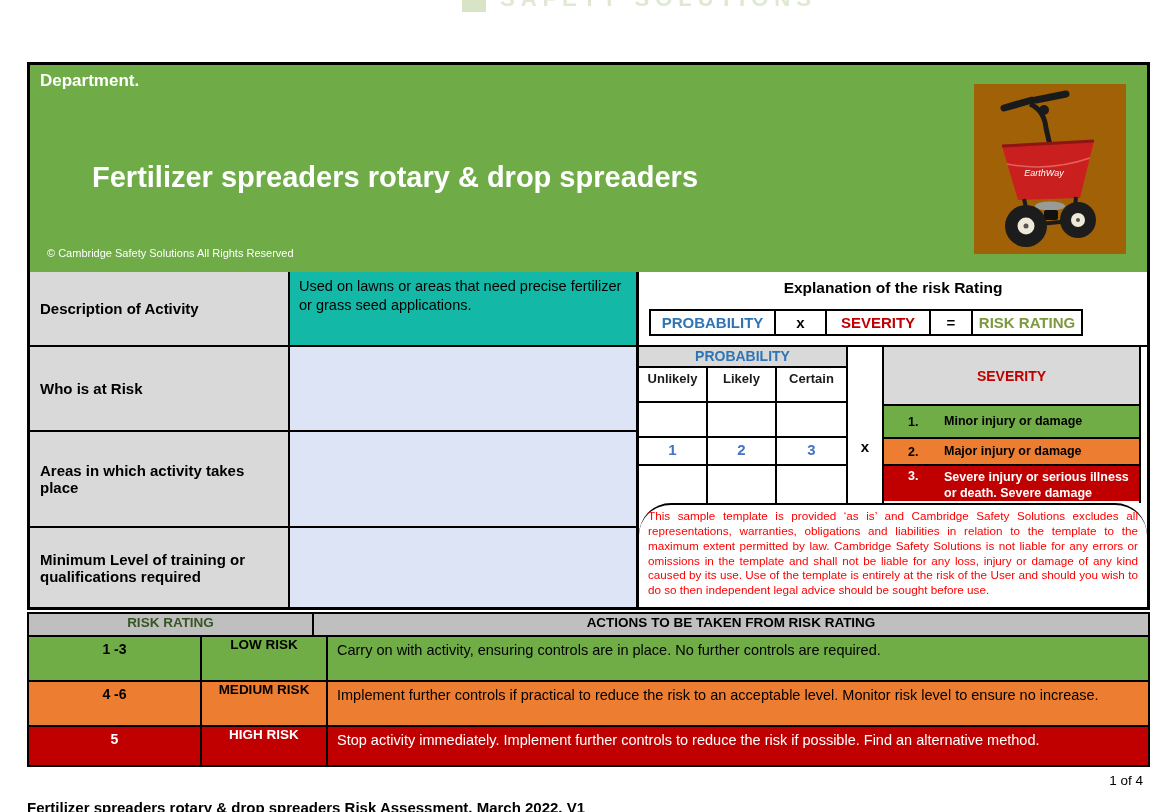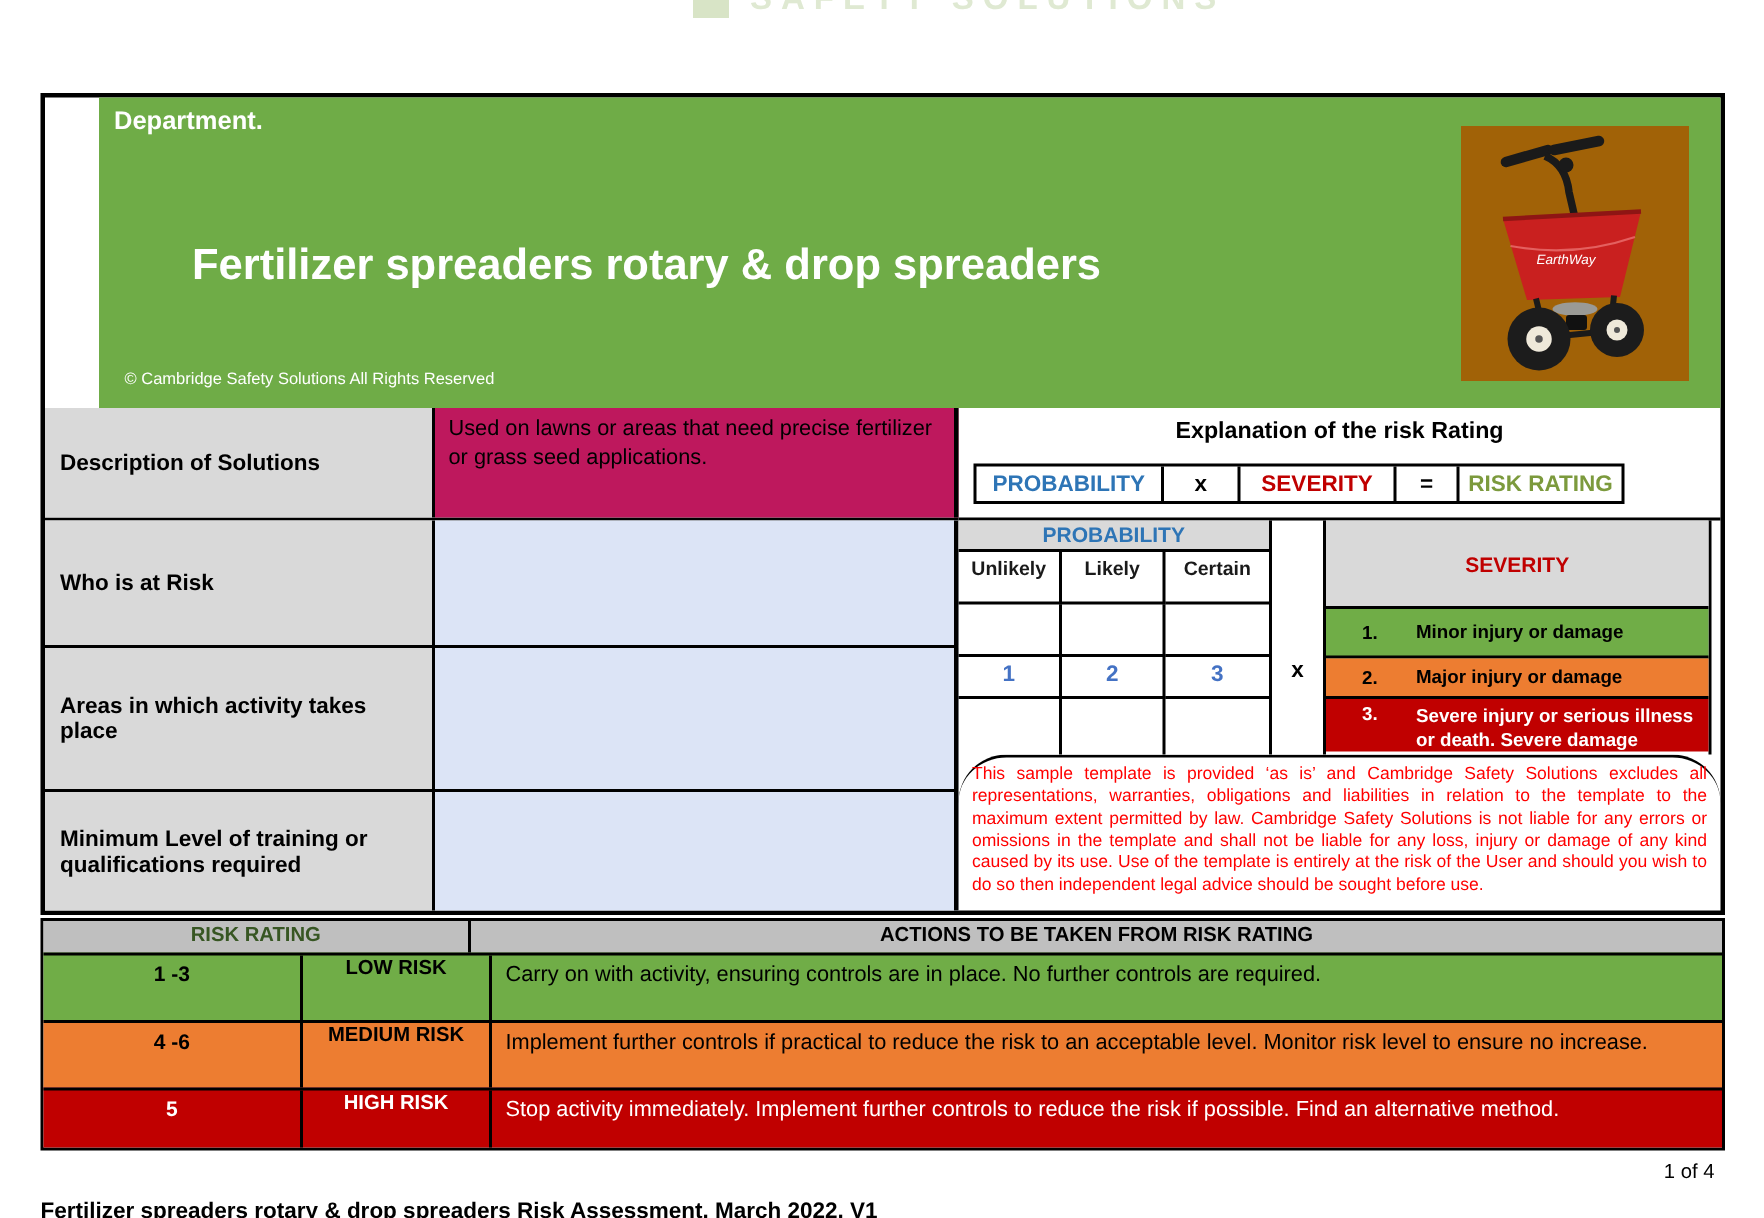--- a/index.html
+++ b/index.html
@@ -9,36 +9,36 @@
 
   
   .watermark { position:absolute; top:-14px; left:462px; display:flex; gap:14px; align-items:flex-end;
                color:#dfe9d2; font-weight:bold; font-size:22px; letter-spacing:6px; }
   .watermark-square { width:24px; height:22px; background:#d8e4c6; }
 
   
   .main { position:absolute; left:27px; top:62px; width:1123px; height:548px;
           border:3px solid #000; background:#fff; display:flex; flex-direction:column; }
 
-  .green-header { position:relative; height:207px; background:#6fac47; flex:0 0 auto;margin-left:36px; }
+  .green-header { position:relative; height:207px; background:#6fac47; flex:0 0 auto; }
   .dept { position:absolute; left:10px; top:6px; color:#fff; font-size:17px; font-weight:bold; }
   .doc-title { position:absolute; left:62px; top:96px; color:#fff; font-size:29px; font-weight:bold; }
   .copyright { position:absolute; left:17px; top:182px; color:#fff; font-size:11px; }
   .photo { position:absolute; right:21px; top:19px; width:152px; height:170px; background:#a16207; }
 
   .content { display:flex; flex:1; }
 
   
   .info-table { width:609px; display:flex; flex-direction:column; }
   .info-row { display:flex; border-bottom:2px solid #000; }
   .info-row:last-child { border-bottom:none; }
   .r1 { height:75px; } .r2 { height:85px; } .r3 { height:96px; } .r4 { flex:1; }
   .info-label { width:260px; background:#d9d9d9; border-right:2px solid #000;
                 display:flex; align-items:center; padding:0 10px; font-weight:bold; font-size:15px; }
-  .info-value { flex:1; border-right:3px solid #000; padding:5px 9px; font-size:14.5px; line-height:1.3; background:#be185d; }
+  .info-value { flex:1; border-right:3px solid #000; padding:5px 9px; font-size:14.5px; line-height:1.3; background:#14b8a6; }
   .info-value.blue { background:#dce4f6; }
 
   
   .right-col { flex:1; display:flex; flex-direction:column; }
   .exp-head { height:73px; }
   .exp-title { text-align:center; font-weight:bold; font-size:15.5px; padding-top:7px; }
   .formula { display:flex; margin:12px 0 0 10px; border:2px solid #000; width:434px; height:27px; }
   .f-cell { display:flex; align-items:center; justify-content:center; font-weight:bold; font-size:15px;
             border-right:2px solid #000; }
   .f-cell:last-child { border-right:none; }
@@ -136,21 +136,21 @@
           <circle cx="104" cy="136" r="7" fill="#efe9da"></circle>
           <circle cx="104" cy="136" r="2" fill="#555"></circle>
         </svg>
       </div>
     </div>
 
     <div class="content">
 
       <div class="info-table">
         <div class="info-row r1">
-          <div class="info-label">Description of Solutions</div>
+          <div class="info-label">Description of Activity</div>
           <div class="info-value">Used on lawns or areas that need precise fertilizer or grass seed applications.</div>
         </div>
         <div class="info-row r2">
           <div class="info-label">Who is at Risk</div>
           <div class="info-value blue"></div>
         </div>
         <div class="info-row r3">
           <div class="info-label">Areas in which activity takes place</div>
           <div class="info-value blue"></div>
         </div>

